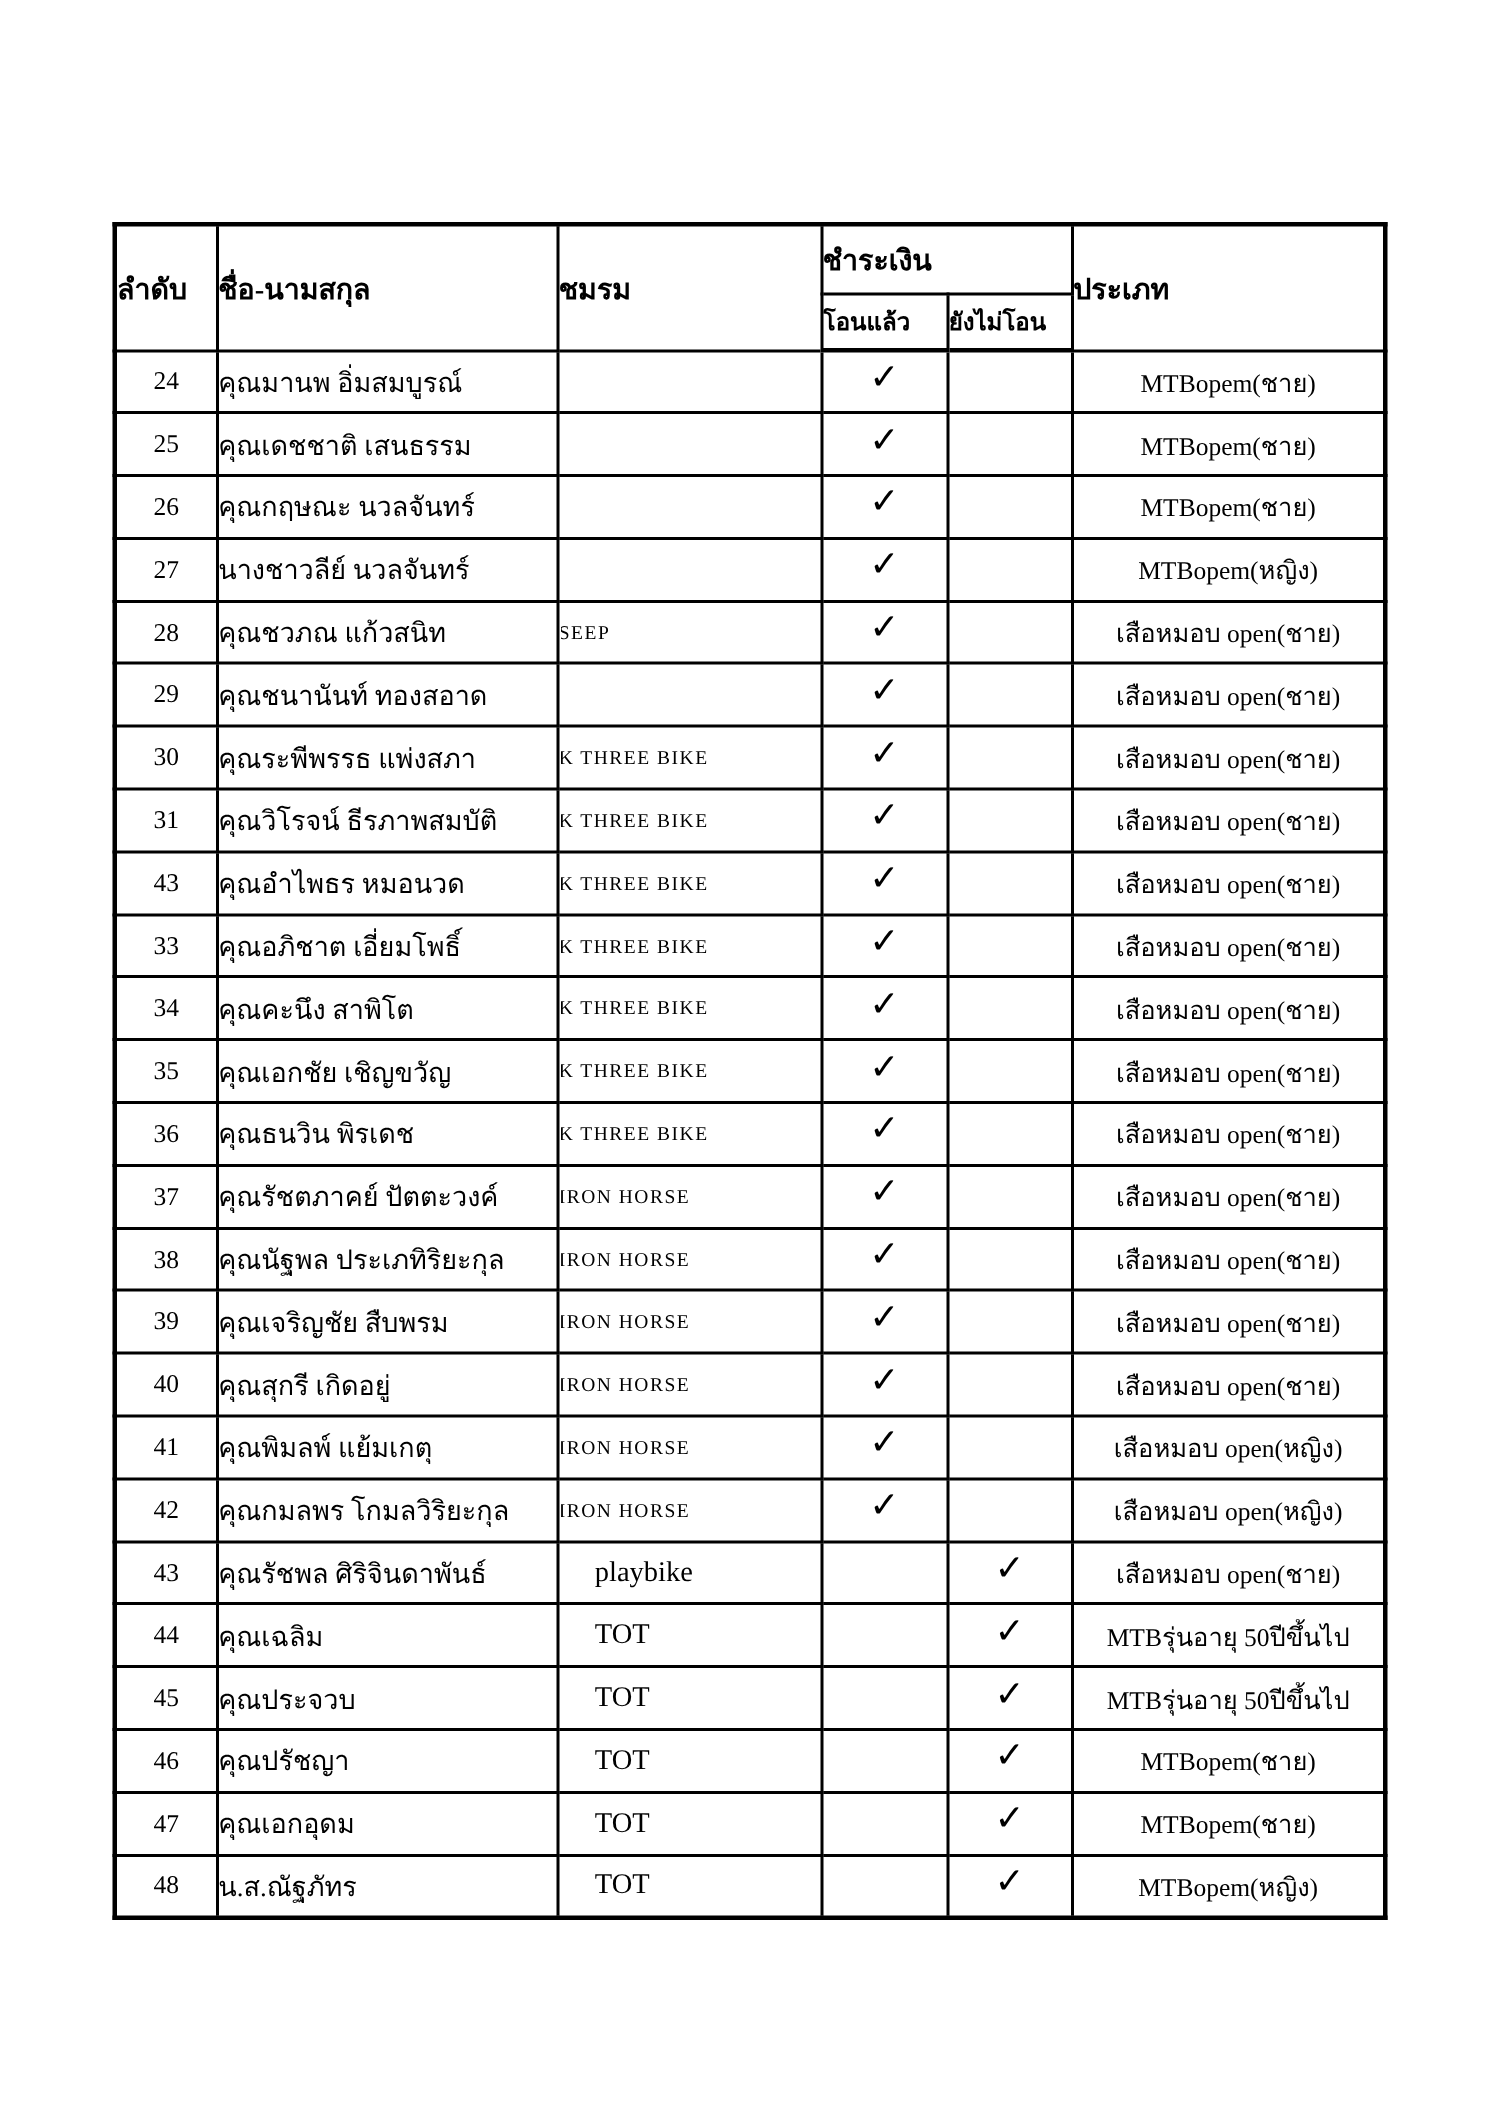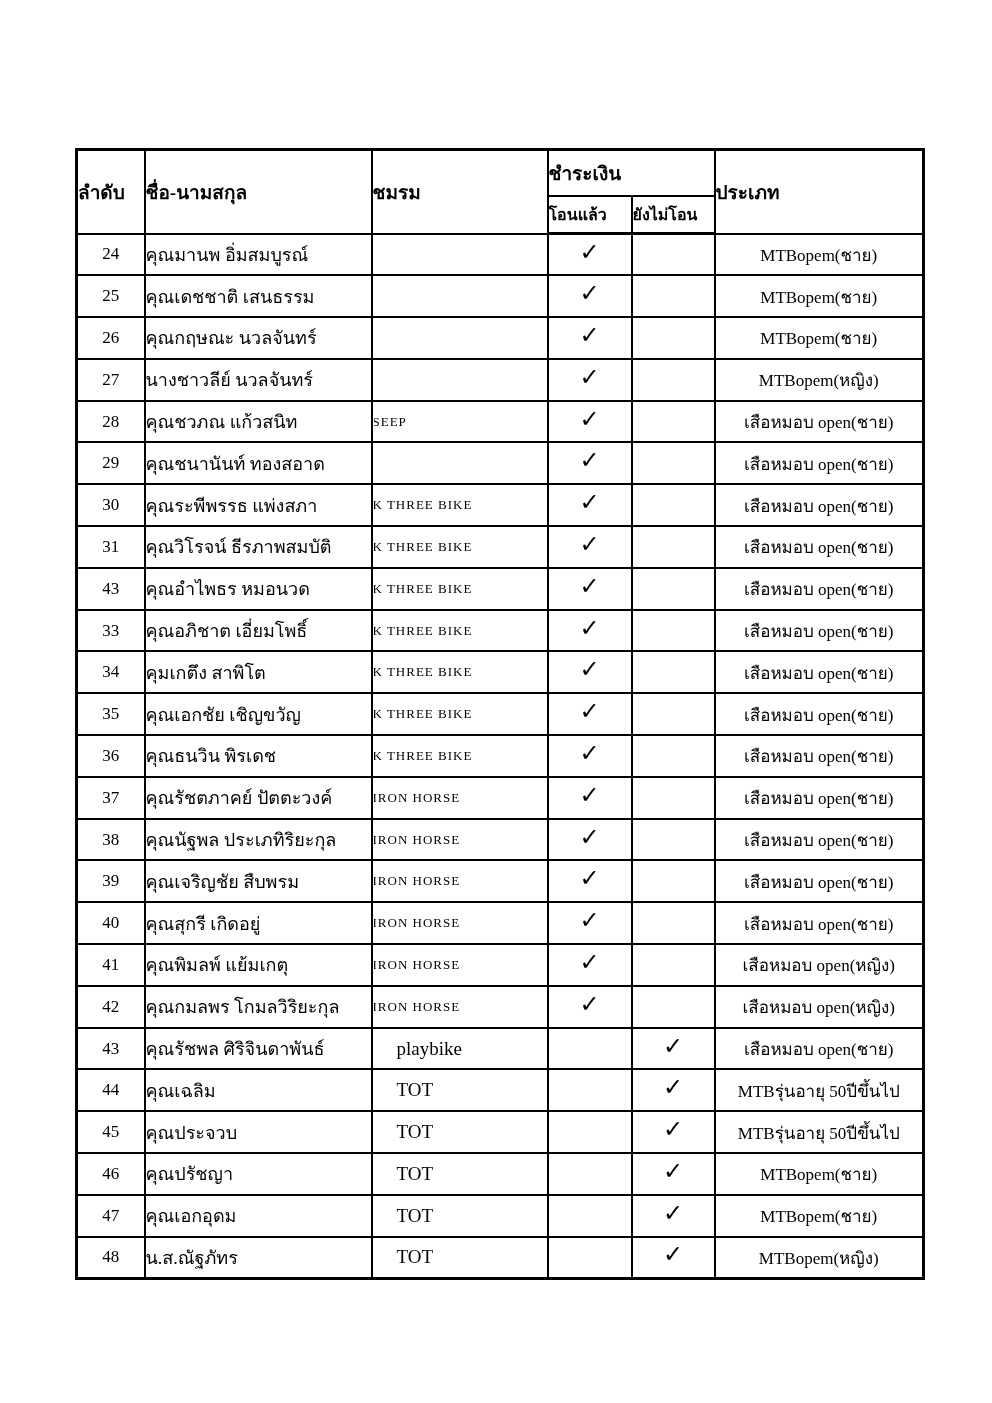--- a/index.html
+++ b/index.html
@@ -156,21 +156,21 @@
         <tr>
       <td class="c-no">33</td>
       <td class="c-name">คุณอภิชาต เอี่ยมโพธิ์</td>
       <td class="c-club club-small">K THREE BIKE</td>
       <td class="c-check"><span class="check">✓</span></td>
       <td class="c-check"><span class="check"></span></td>
       <td class="c-cat">เสือหมอบ open(ชาย)</td>
     </tr>
         <tr>
       <td class="c-no">34</td>
-      <td class="c-name">คุมเกตึง สาพิโต</td>
+      <td class="c-name">คุณคะนึง สาพิโต</td>
       <td class="c-club club-small">K THREE BIKE</td>
       <td class="c-check"><span class="check">✓</span></td>
       <td class="c-check"><span class="check"></span></td>
       <td class="c-cat">เสือหมอบ open(ชาย)</td>
     </tr>
         <tr>
       <td class="c-no">35</td>
       <td class="c-name">คุณเอกชัย เชิญขวัญ</td>
       <td class="c-club club-small">K THREE BIKE</td>
       <td class="c-check"><span class="check">✓</span></td>

